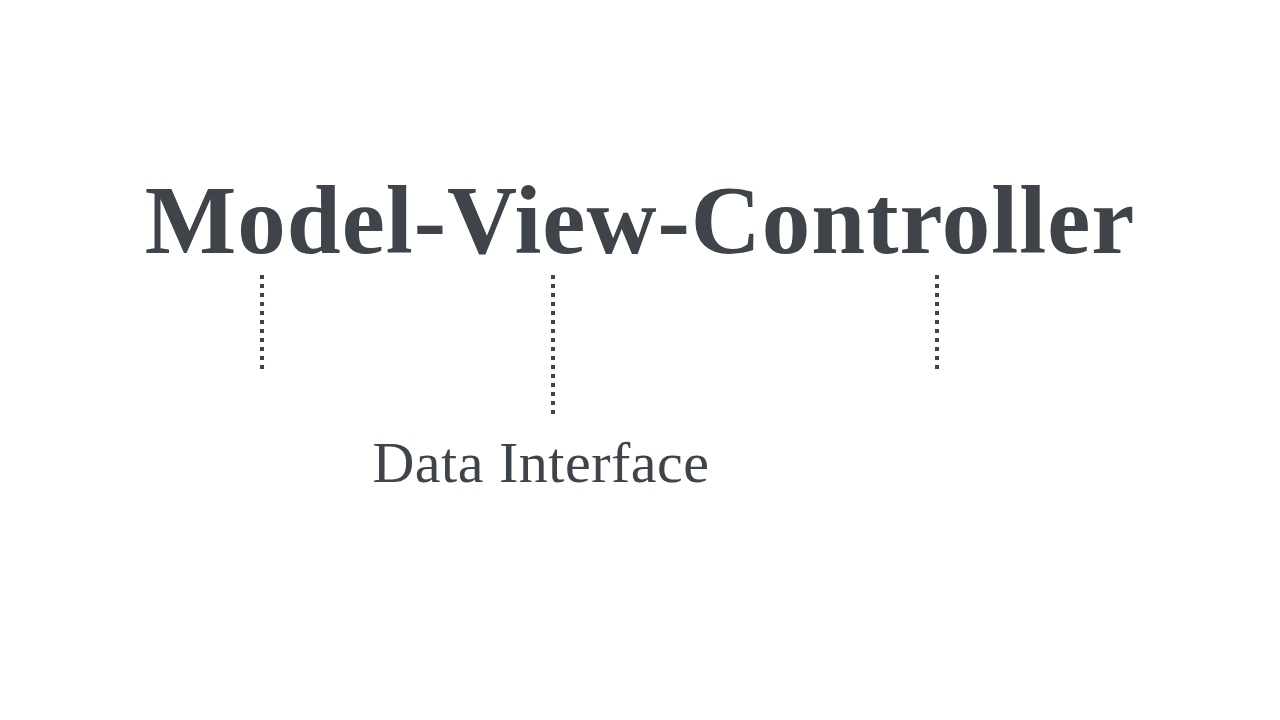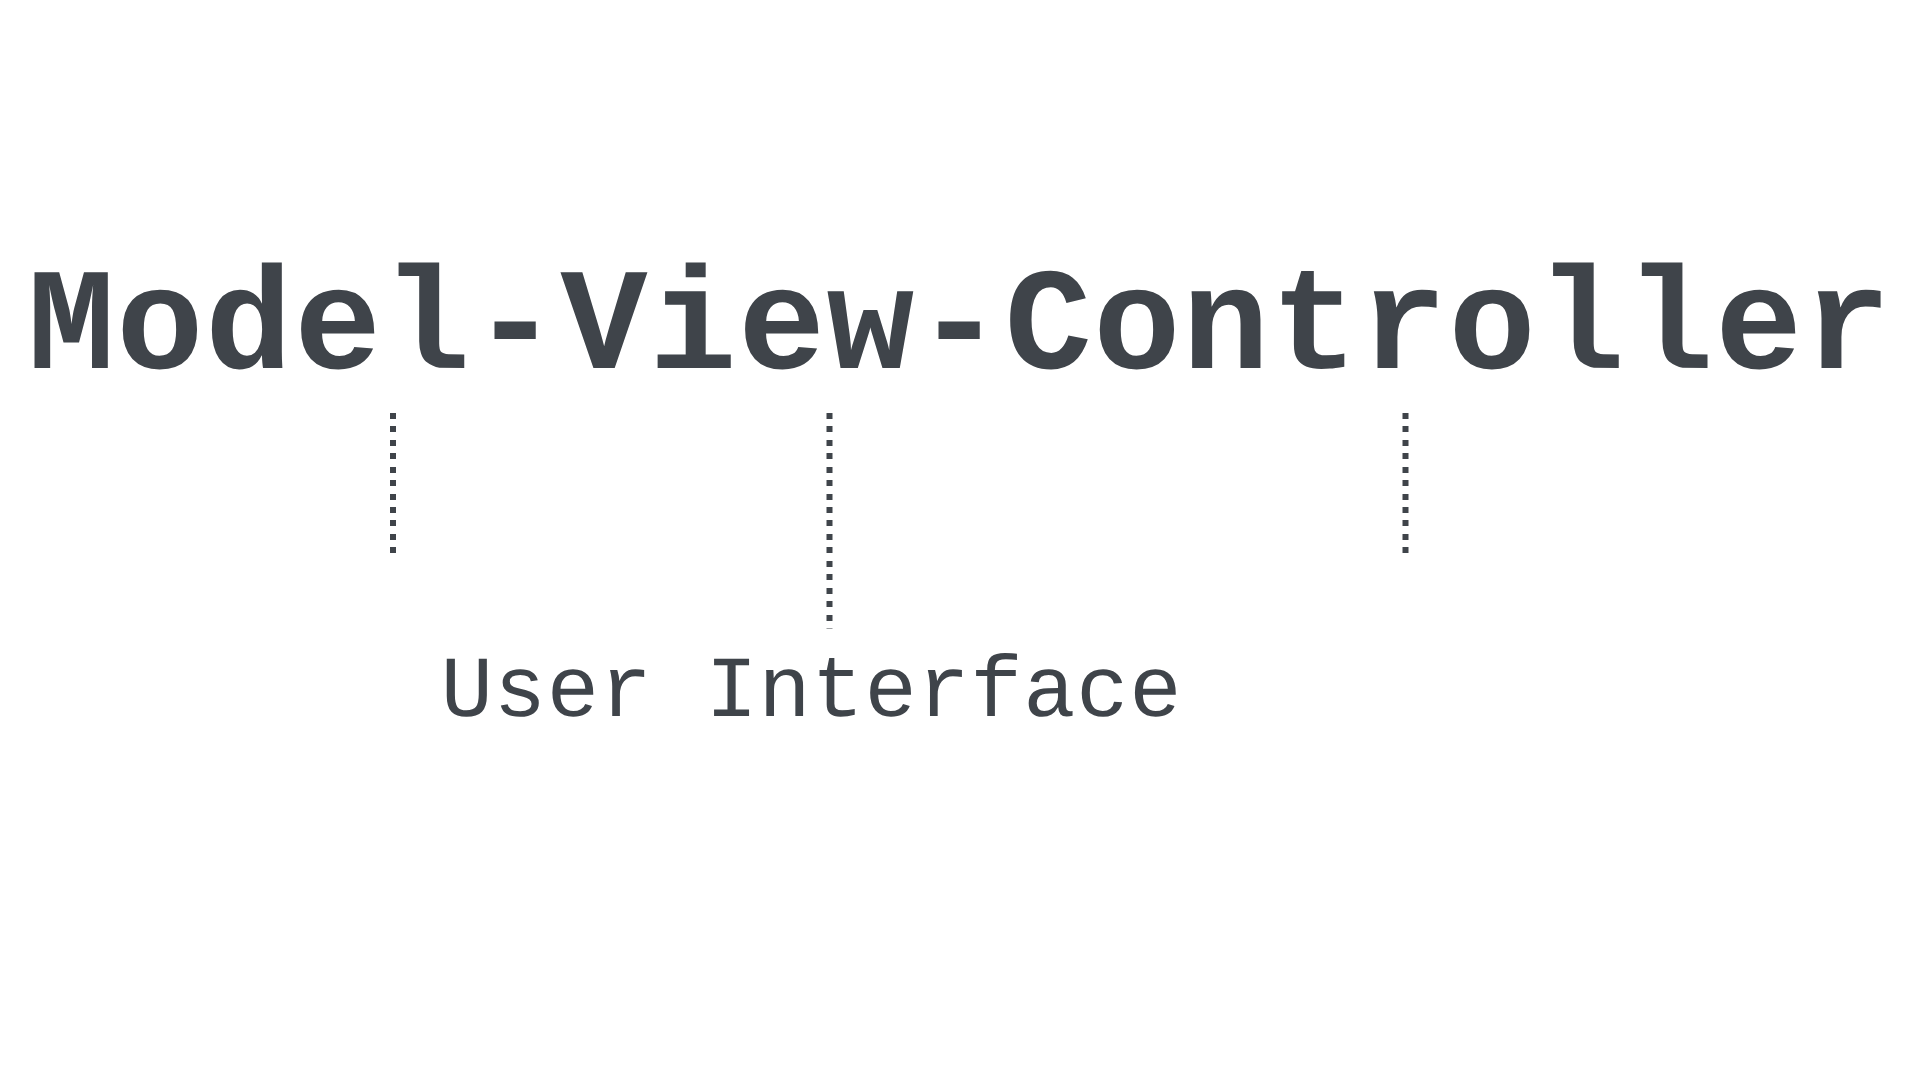--- a/index.html
+++ b/index.html
@@ -5,21 +5,21 @@
   html, body {
     margin: 0;
     padding: 0;
   }
   .stage {
     position: relative;
     width: 1280px;
     height: 600px;
     background: var(--background, #ffffff);
     overflow: hidden;
-    font-family: Liberation Mono, monospace;
+    font-family: Liberation Serif, serif;
     color: var(--ink, #3f444a);
   }
   .slide-title {
     position: absolute;
     left: 0;
     top: 172px;
     width: 1280px;
     margin: 0;
     text-align: center;
     font-size: 97px;
@@ -65,16 +65,16 @@
 
   <h1 class="slide-title">Model-View-Controller</h1>
 
   <div class="connector model"></div>
 
   <div class="connector view"></div>
 
   <div class="connector controller"></div>
 
 
-  <div class="anno-label view">User Interface</div>
+  <div class="anno-label view">Data Interface</div>
 
 
 </div>
 
 </body></html>

